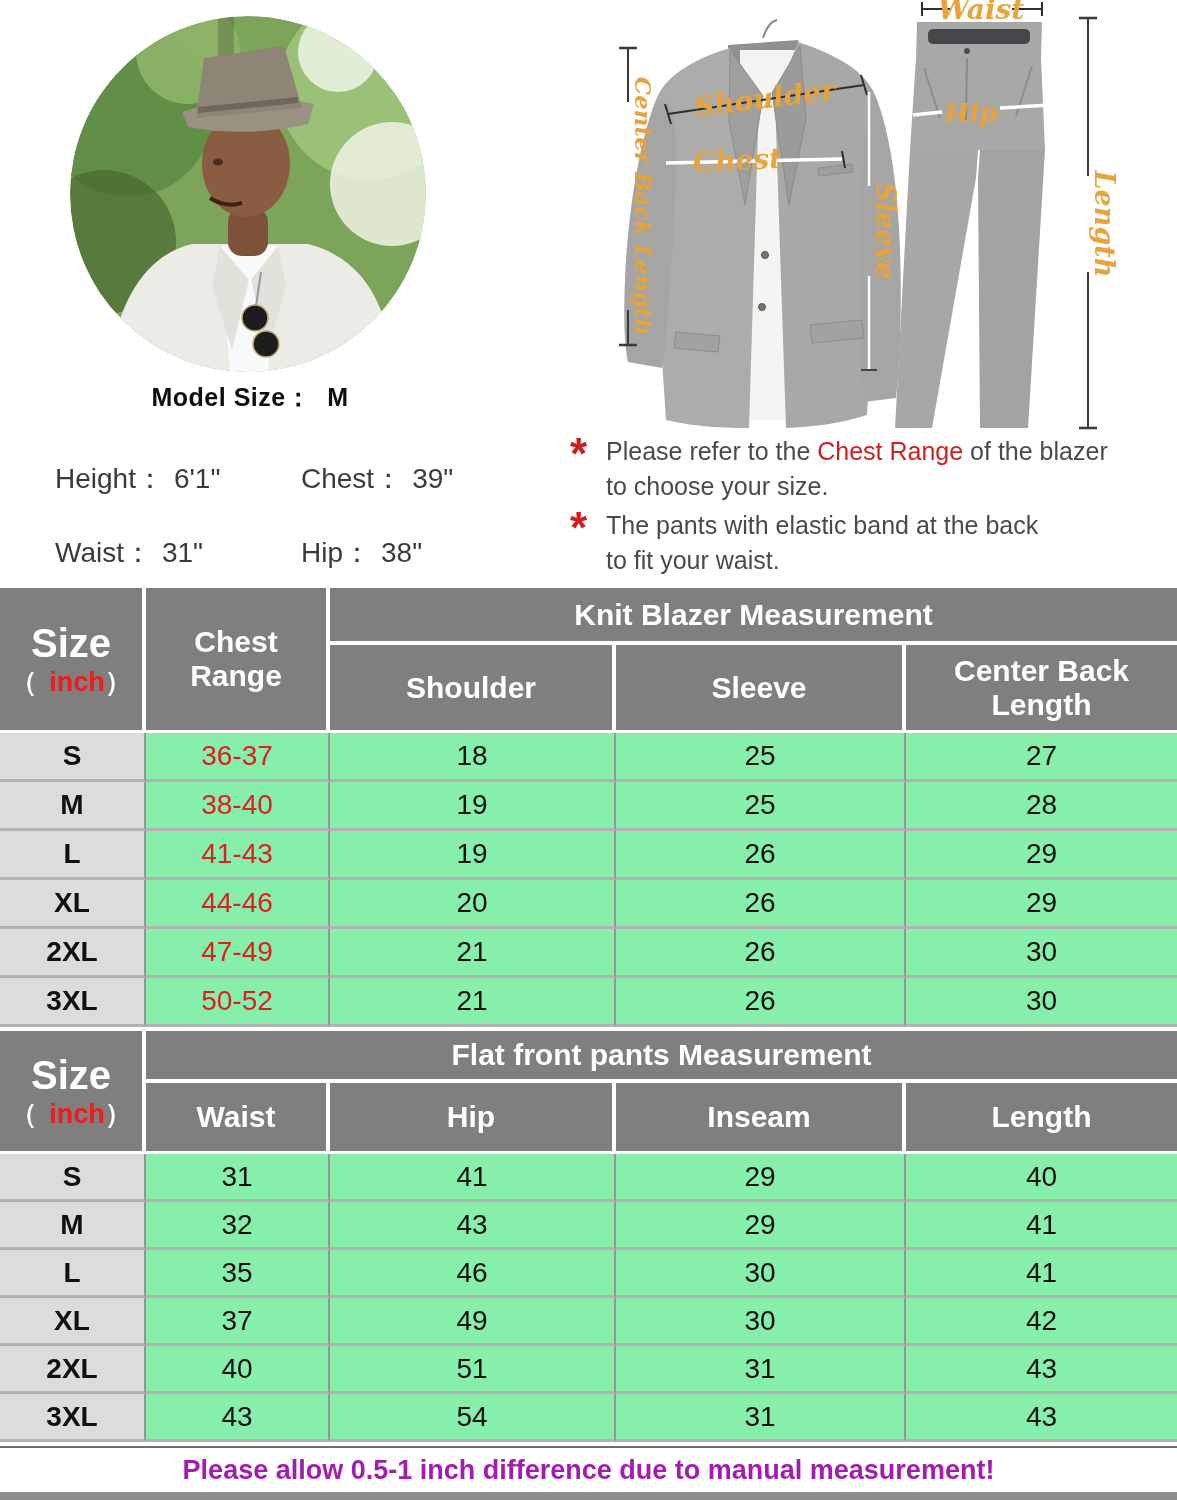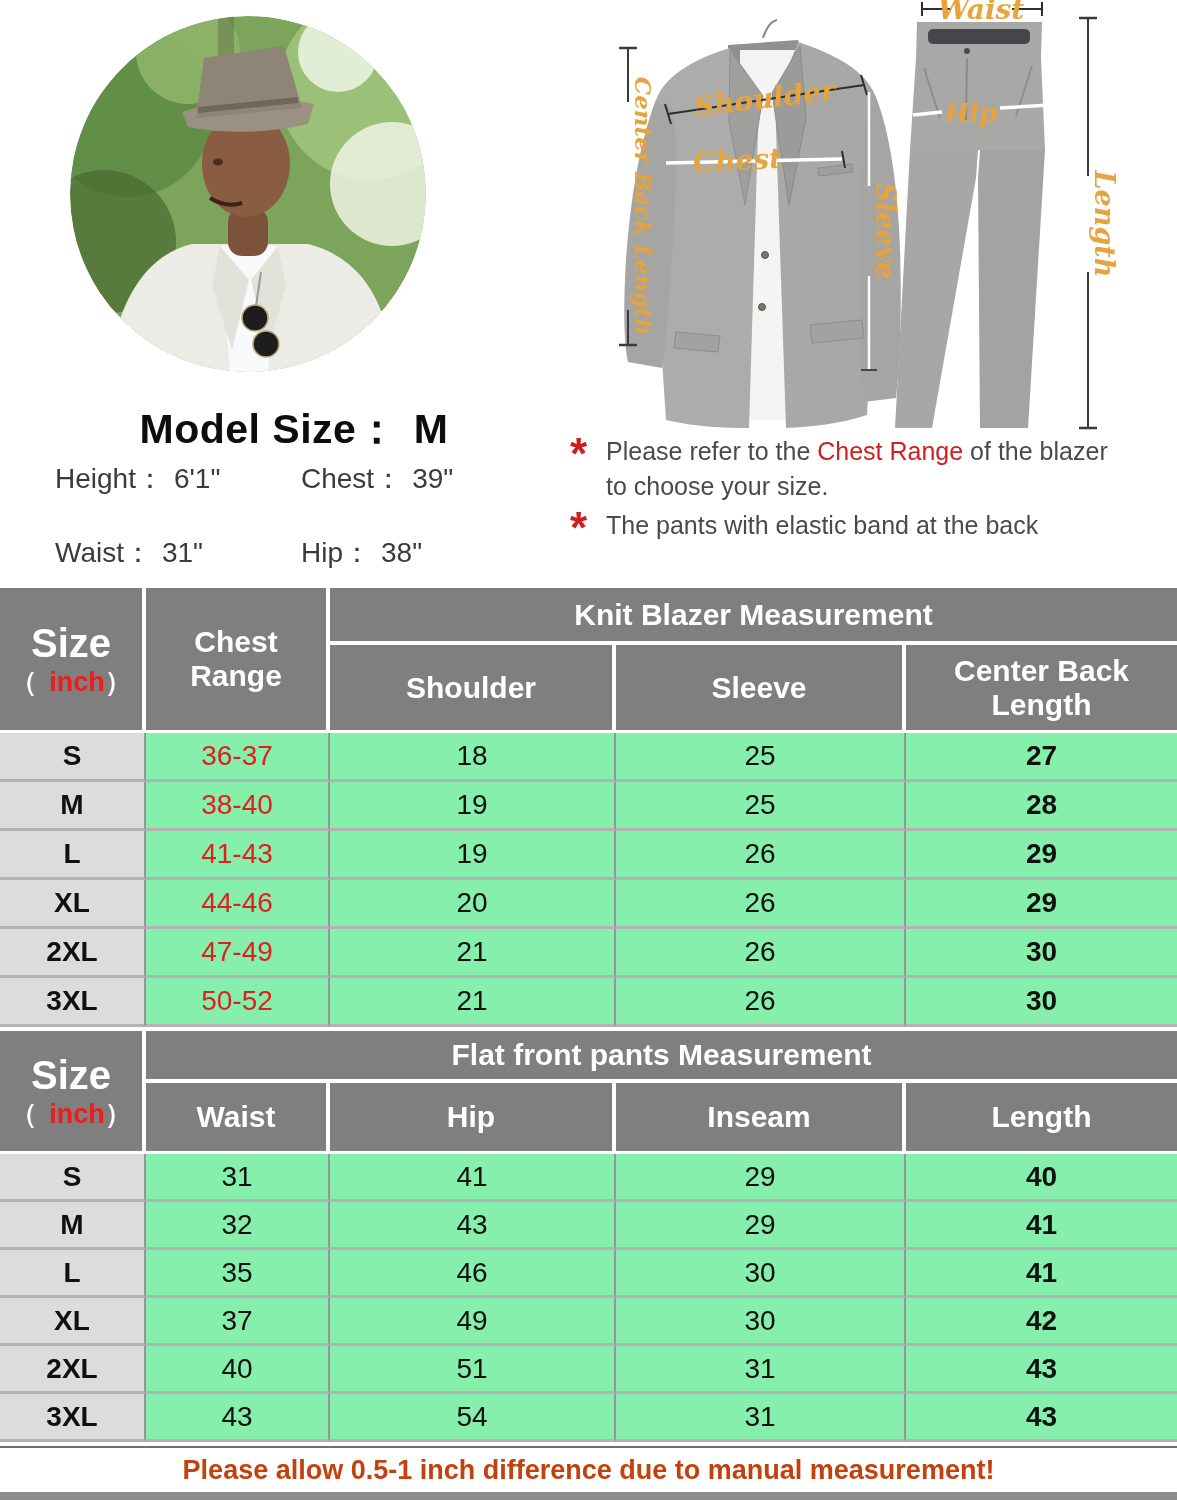--- a/index.html
+++ b/index.html
@@ -1,21 +1,21 @@
 <!DOCTYPE html>
 <html><head>
 <meta charset="utf-8">
 <style>
   html,body{margin:0;padding:0;background:#fff;}
   .canvas{position:relative;width:1177px;height:1500px;background:#fff;overflow:hidden;
           font-family:"Liberation Sans",sans-serif;color:#111;}
   
   .photo-wrap{position:absolute;left:70px;top:16px;width:356px;height:356px;border-radius:50%;overflow:hidden;}
-  .model-size{position:absolute;left:0;top:402px;width:500px;text-align:center;
-              font-size:41px;font-weight:bold;color:#0d0d0d;letter-spacing:.5px;margin-left:44px;}
+  .model-size{position:absolute;left:0;top:381px;width:500px;text-align:center;
+              font-size:25px;font-weight:bold;color:#0d0d0d;letter-spacing:.5px;}
   .model-size .val{margin-left:16px;}
   .stats{position:absolute;left:55px;top:450px;width:500px;display:grid;
          grid-template-columns:230px auto;grid-auto-rows:58px;font-size:28px;color:#3b3b3b;gap:16px;}
   .stat{display:flex;align-items:center;}
   .stat .v{margin-left:10px;color:#3b3b3b;}
   
   .diagram{position:absolute;left:580px;top:0;width:597px;height:440px;}
   .mlabel{font-family:"DejaVu Serif",serif;font-style:italic;font-weight:bold;fill:#e7a33c;}
   
   .notes{position:absolute;left:570px;top:434px;width:600px;}
@@ -31,29 +31,29 @@
   th{background:#7f7f7f;color:#fff;font-weight:bold;vertical-align:middle;text-align:center;padding:0;}
   th.sep-r{border-right:4px solid #fff;}
   th.sep-b{border-bottom:4px solid #fff;}
   th.hdr-bottom{border-bottom:3px solid #fdfdfd;}
   .size-word{font-size:40px;line-height:44px;}
   .size-unit{font-size:27px;line-height:30px;margin-top:2px;}
   .size-unit .red{color:#ee1c1c;margin-left:12px;}
   .chest-th,.sub-th,.title-th{font-size:30px;line-height:34px;}
   tbody td{text-align:center;vertical-align:middle;font-size:28px;color:#101010;background:#86efac;
            border-right:2px solid #979797;border-bottom:3px solid #b3b3b3;}
-  tbody td:last-child{border-right:none;font-weight:bold;}
+  tbody td:last-child{border-right:none;}
   td.size-cell{background:#dcdcdc;font-weight:bold;}
   td.red-val{color:#e02020;}
   table.blazer tbody tr{height:49px;}
   table.pants tbody tr{height:48px;}
   
   .footer-note{position:absolute;left:0;top:1446px;width:1177px;height:44px;background:#fff;
                border-top:2px solid #6e6e6e;display:flex;align-items:center;justify-content:center;
-               font-size:27px;font-weight:bold;color:#c2410c;}
+               font-size:27px;font-weight:bold;color:#a21caf;}
   .bottom-bar{position:absolute;left:0;top:1492px;width:1177px;height:8px;background:#8d8d8d;}
 </style>
 </head>
 <body>
 
 <div class="canvas">
 
   <div class="photo-wrap">
     <svg width="356" height="356" viewBox="0 0 356 356">
       <defs>
@@ -188,20 +188,21 @@
       <div class="star">*</div>
       <div class="txt">
         <div><span>Please refer to the </span><span class="red">Chest Range</span><span> of the blazer</span></div>
         <div>to choose your size.</div>
       </div>
     </div>
     <div class="note">
       <div class="star">*</div>
       <div class="txt">
         <div>The pants with elastic band at the back</div>
+        <div>to fit your waist.</div>
       </div>
     </div>
   </div>
 
   <table class="size-table blazer">
     <colgroup>
         <col style="width:146px">
         <col style="width:184px">
         <col style="width:286px">
         <col style="width:290px">

